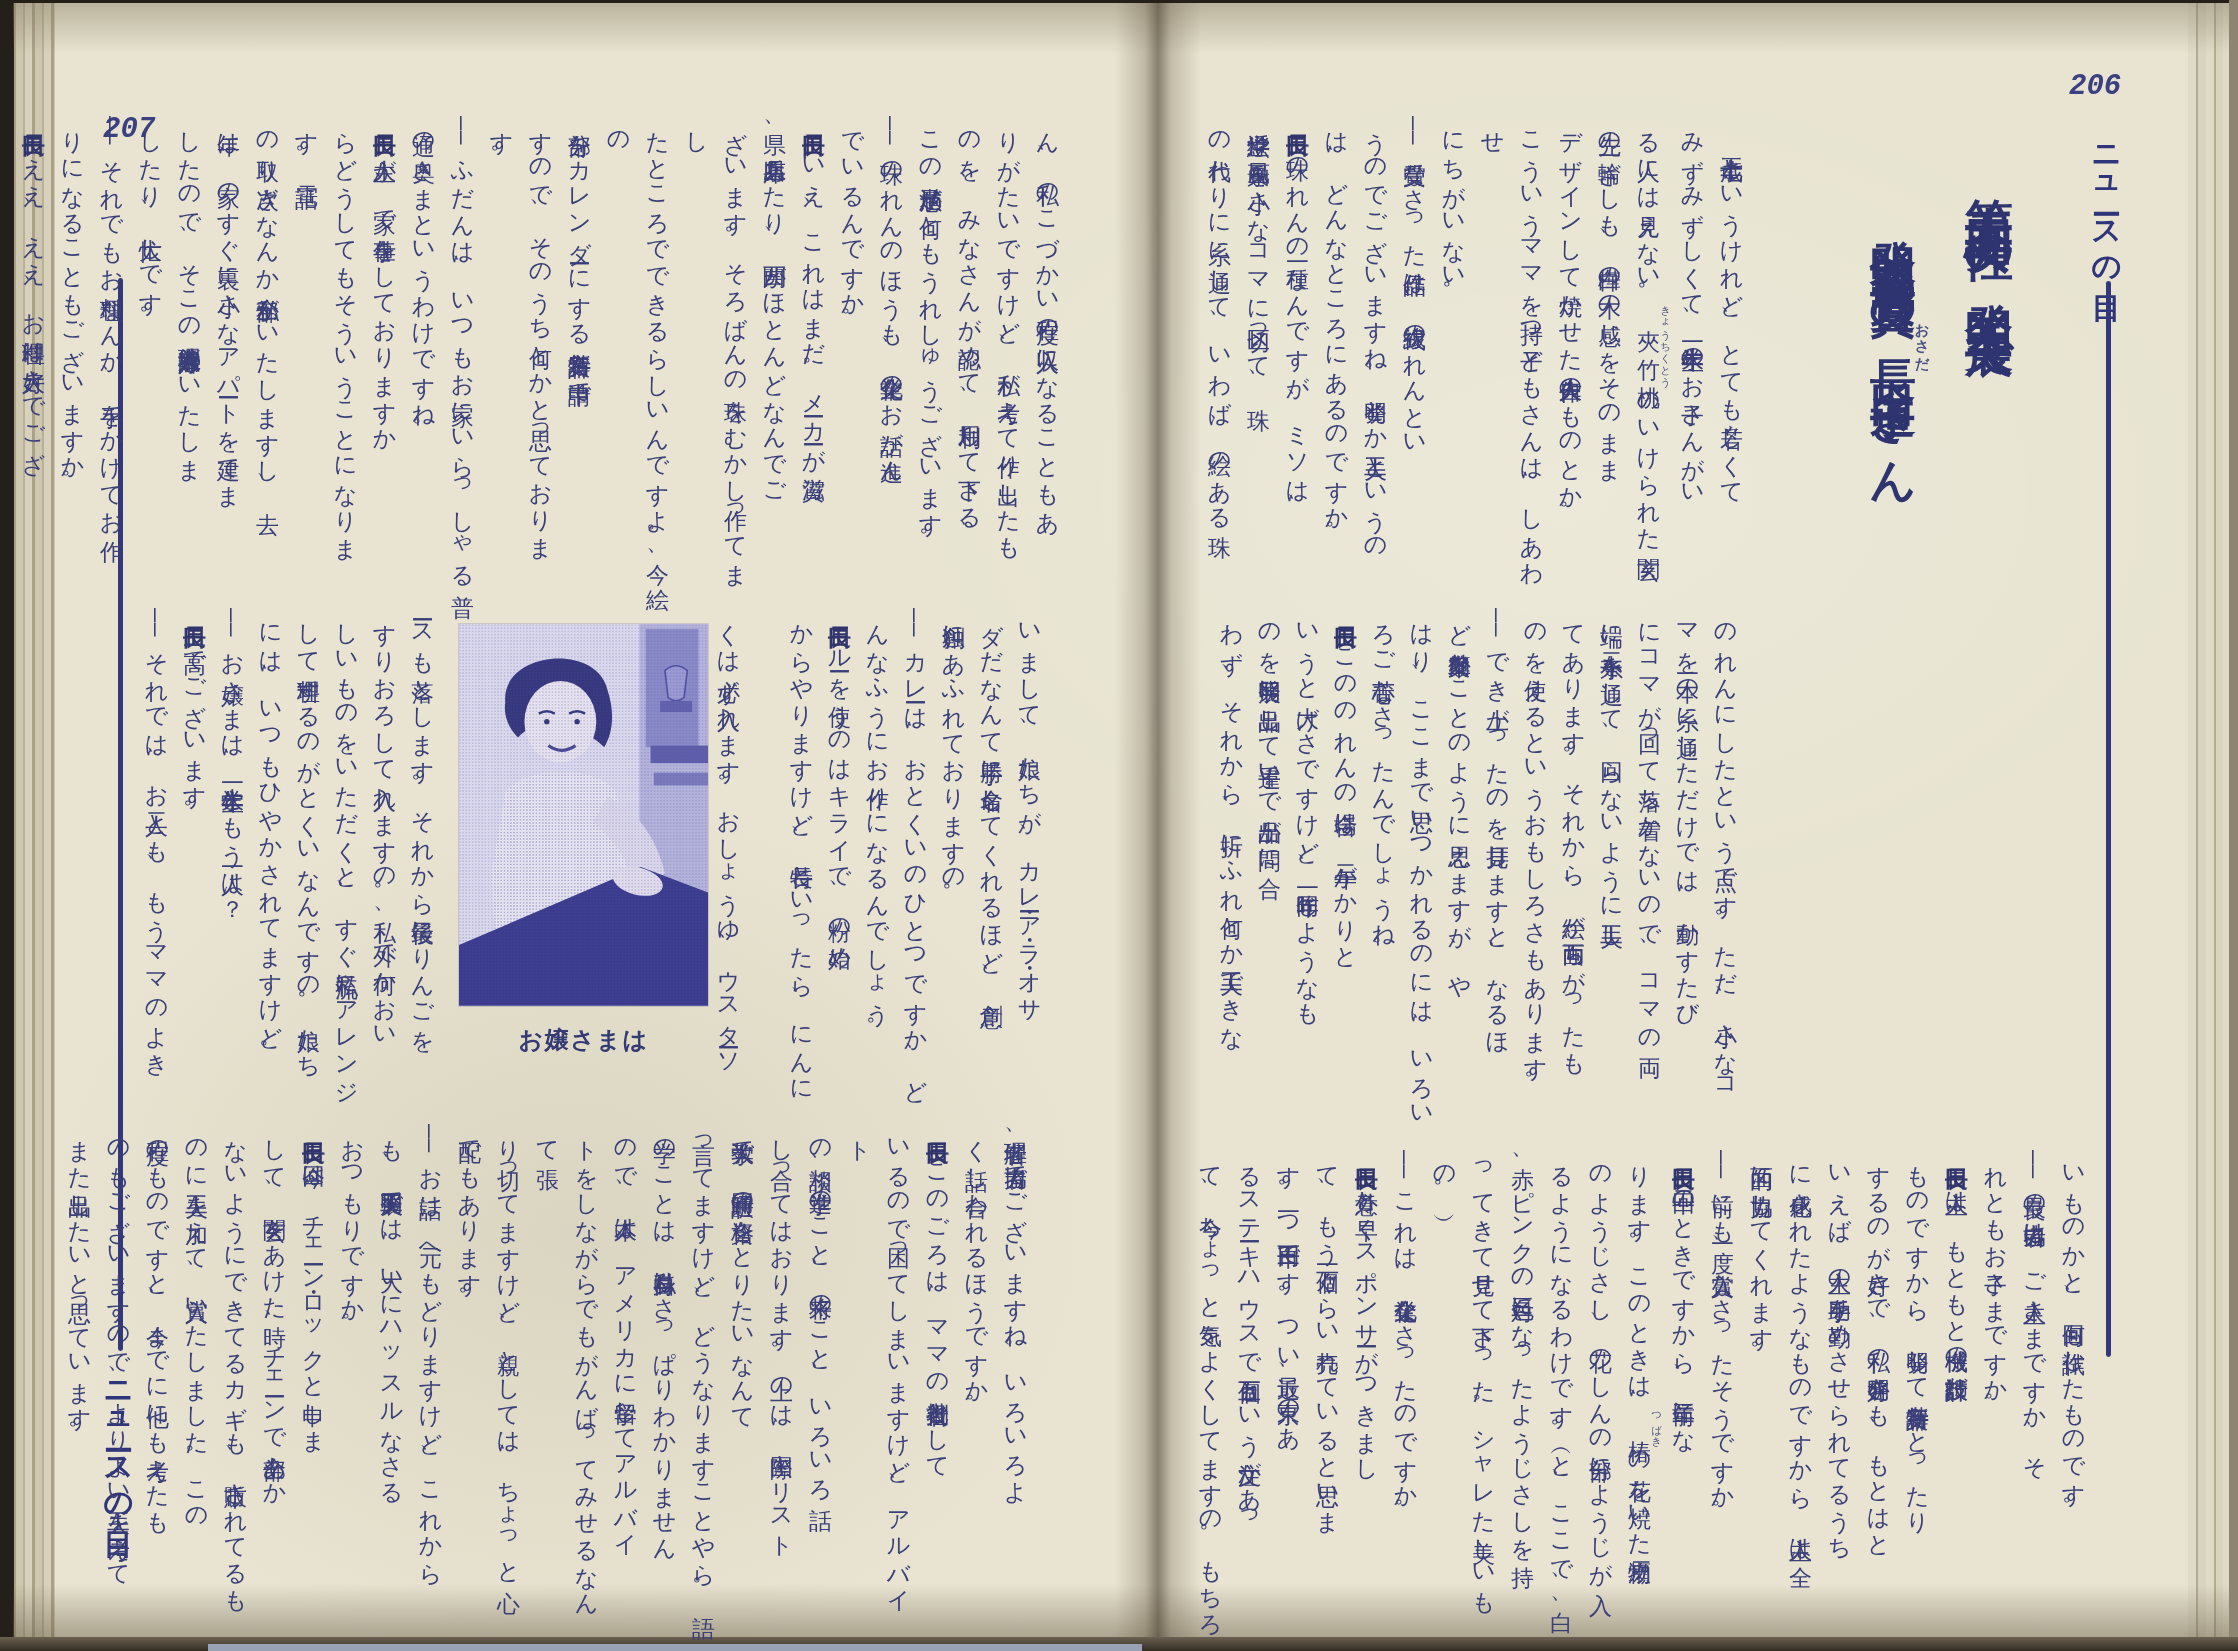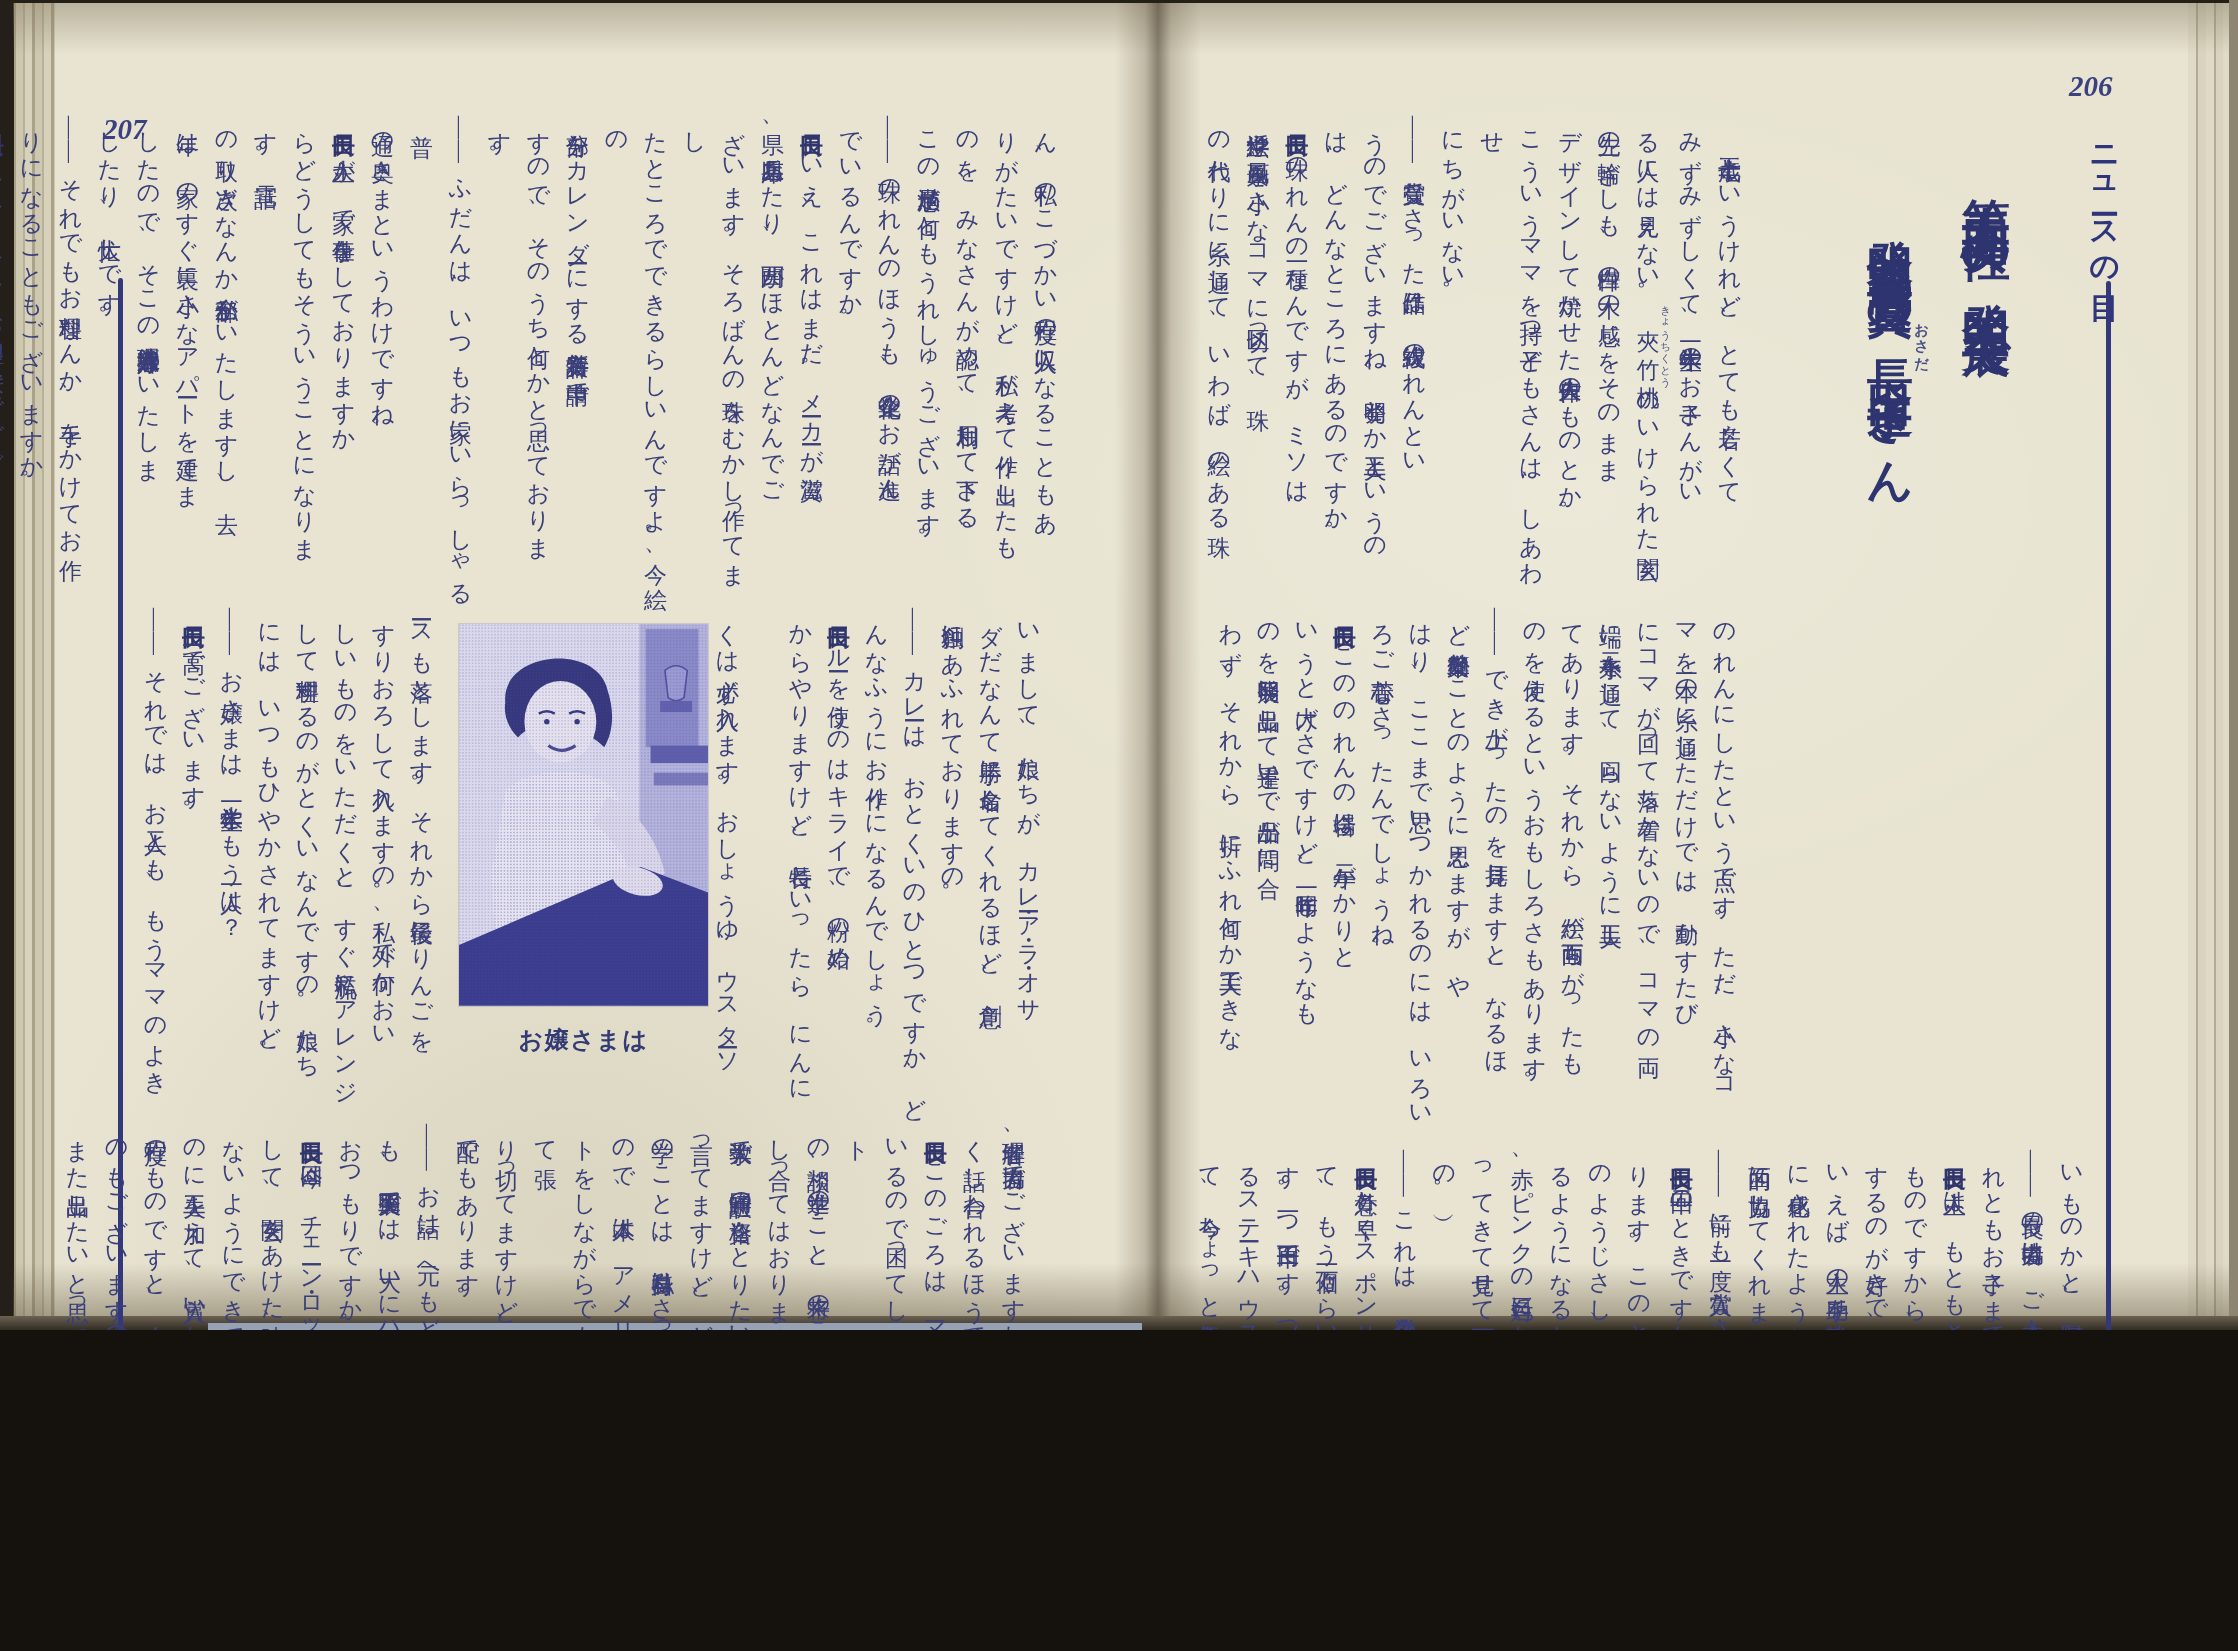--- a/index.html
+++ b/index.html
@@ -1,17 +1,17 @@
 <!DOCTYPE html>
 <html style="font-size:12.8px"><head>
 <meta charset="utf-8">
 <style>
   html,body{margin:0;padding:0;background:#15120d;}
-  .stage{position:relative;width:2239px;height:1330px;overflow:hidden;
-         font-family:Liberation Serif, serif;background:#241f17;}
+  .stage{position:relative;width:2239px;height:1651px;overflow:hidden;
+         font-family:Liberation Mono, monospace;background:#241f17;}
   .paper{position:absolute;left:12.8px;top:3.2px;width:2216px;height:1638px;
          background:
            radial-gradient(1118px 719px at 70% 30%, rgba(255,255,255,.18), rgba(255,255,255,0) 60%),
            radial-gradient(958px 798px at 25% 75%, rgba(120,105,75,.12), rgba(0,0,0,0) 55%),
            #e8e4d1;}
   
   .edge-left{position:absolute;left:12.8px;top:3.2px;width:42px;height:1638px;
     background:repeating-linear-gradient(90deg,#aaa189 0 3.2px,#cfc8b0 3.2px 9.6px,#b8b097 9.6px 12px,#d8d2bc 12px 19px);}
   .edge-right{position:absolute;right:6.4px;top:3.2px;width:45px;height:1638px;
     background:repeating-linear-gradient(90deg,#e0dbc7 0 8px,#b3ab92 8px 10.4px,#d9d4c0 10.4px 17.6px);}

